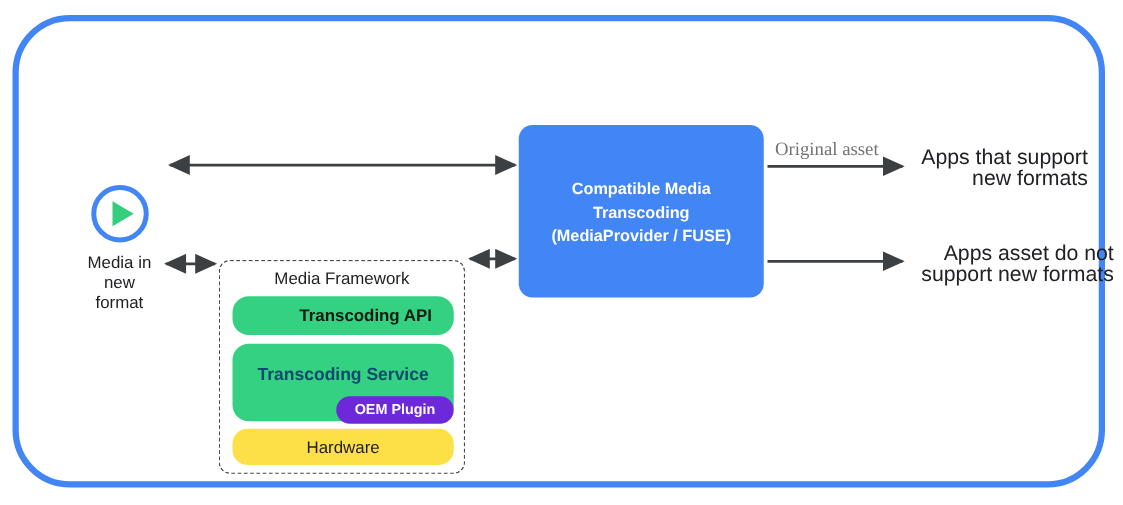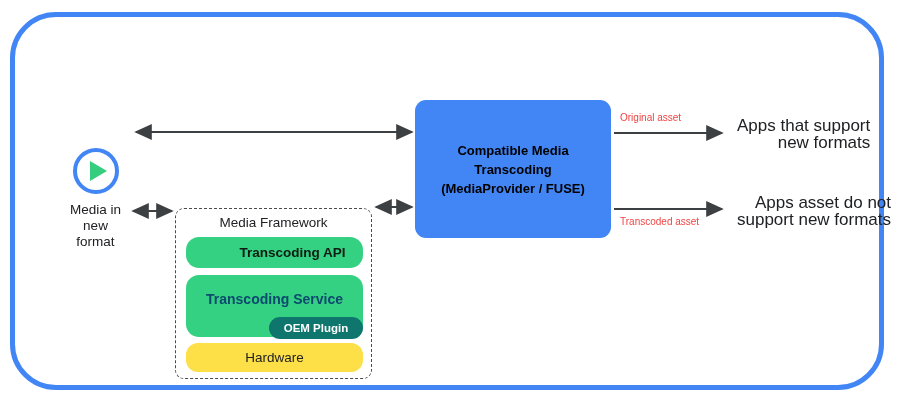--- a/index.html
+++ b/index.html
@@ -124,21 +124,21 @@
     color: #0c4a6e;
     align-items: flex-start;
     padding-top: 16px;
   }
   #oem-plugin {
     position: absolute;
     left: 93px;
     top: 108px;
     width: 94px;
     height: 22px;
-    background: #0f766e;
+    background: #6d28d9;
     border-radius: 11px;
     display: flex;
     align-items: center;
     justify-content: center;
     font-size: 11.5px;
     font-weight: bold;
     color: #ffffff;
   }
   #hardware {
     top: 134px;
@@ -154,34 +154,35 @@
     left: 415px;
     top: 100px;
     width: 196px;
     height: 138px;
     background: #4285F4;
     border-radius: 11px;
     display: flex;
     align-items: center;
     justify-content: center;
     text-align: center;
-    color: #000000;
+    color: #ffffff;
     font-size: 13px;
     font-weight: bold;
     line-height: 19px;
     white-space: pre-line;
     padding: 0 8px;
     box-sizing: border-box;
   }
   
   .asset-label {
     position: absolute;
-    font-size: 10px;
-    color: #ef4444;
+    font-size: 15px;
+    color: #737373;
     white-space: nowrap;
+    font-family: Liberation Serif, serif;
   }
   #original-asset-label { left: 620px; top: 112px; }
   #transcoded-asset-label { left: 620px; top: 216px; }
 
   .apps-label {
     position: absolute;
     font-size: 17px;
     line-height: 17px;
     color: #202124;
     white-space: pre-line;
@@ -237,20 +238,19 @@
     <div id="oem-plugin">OEM Plugin</div>
 
     <div class="stack-box" id="hardware">Hardware</div>
   </div>
 
   <div id="cmt-box">Compatible Media
 Transcoding
 (MediaProvider / FUSE)</div>
 
   <div class="asset-label" id="original-asset-label">Original asset</div>
-  <div class="asset-label" id="transcoded-asset-label">Transcoded asset</div>
 
   <div class="apps-label" id="apps-support-label">Apps that support
 new formats</div>
   <div class="apps-label" id="apps-no-support-label">Apps asset do not
 support new formats</div>
 
 </div>
 
 </body></html>

